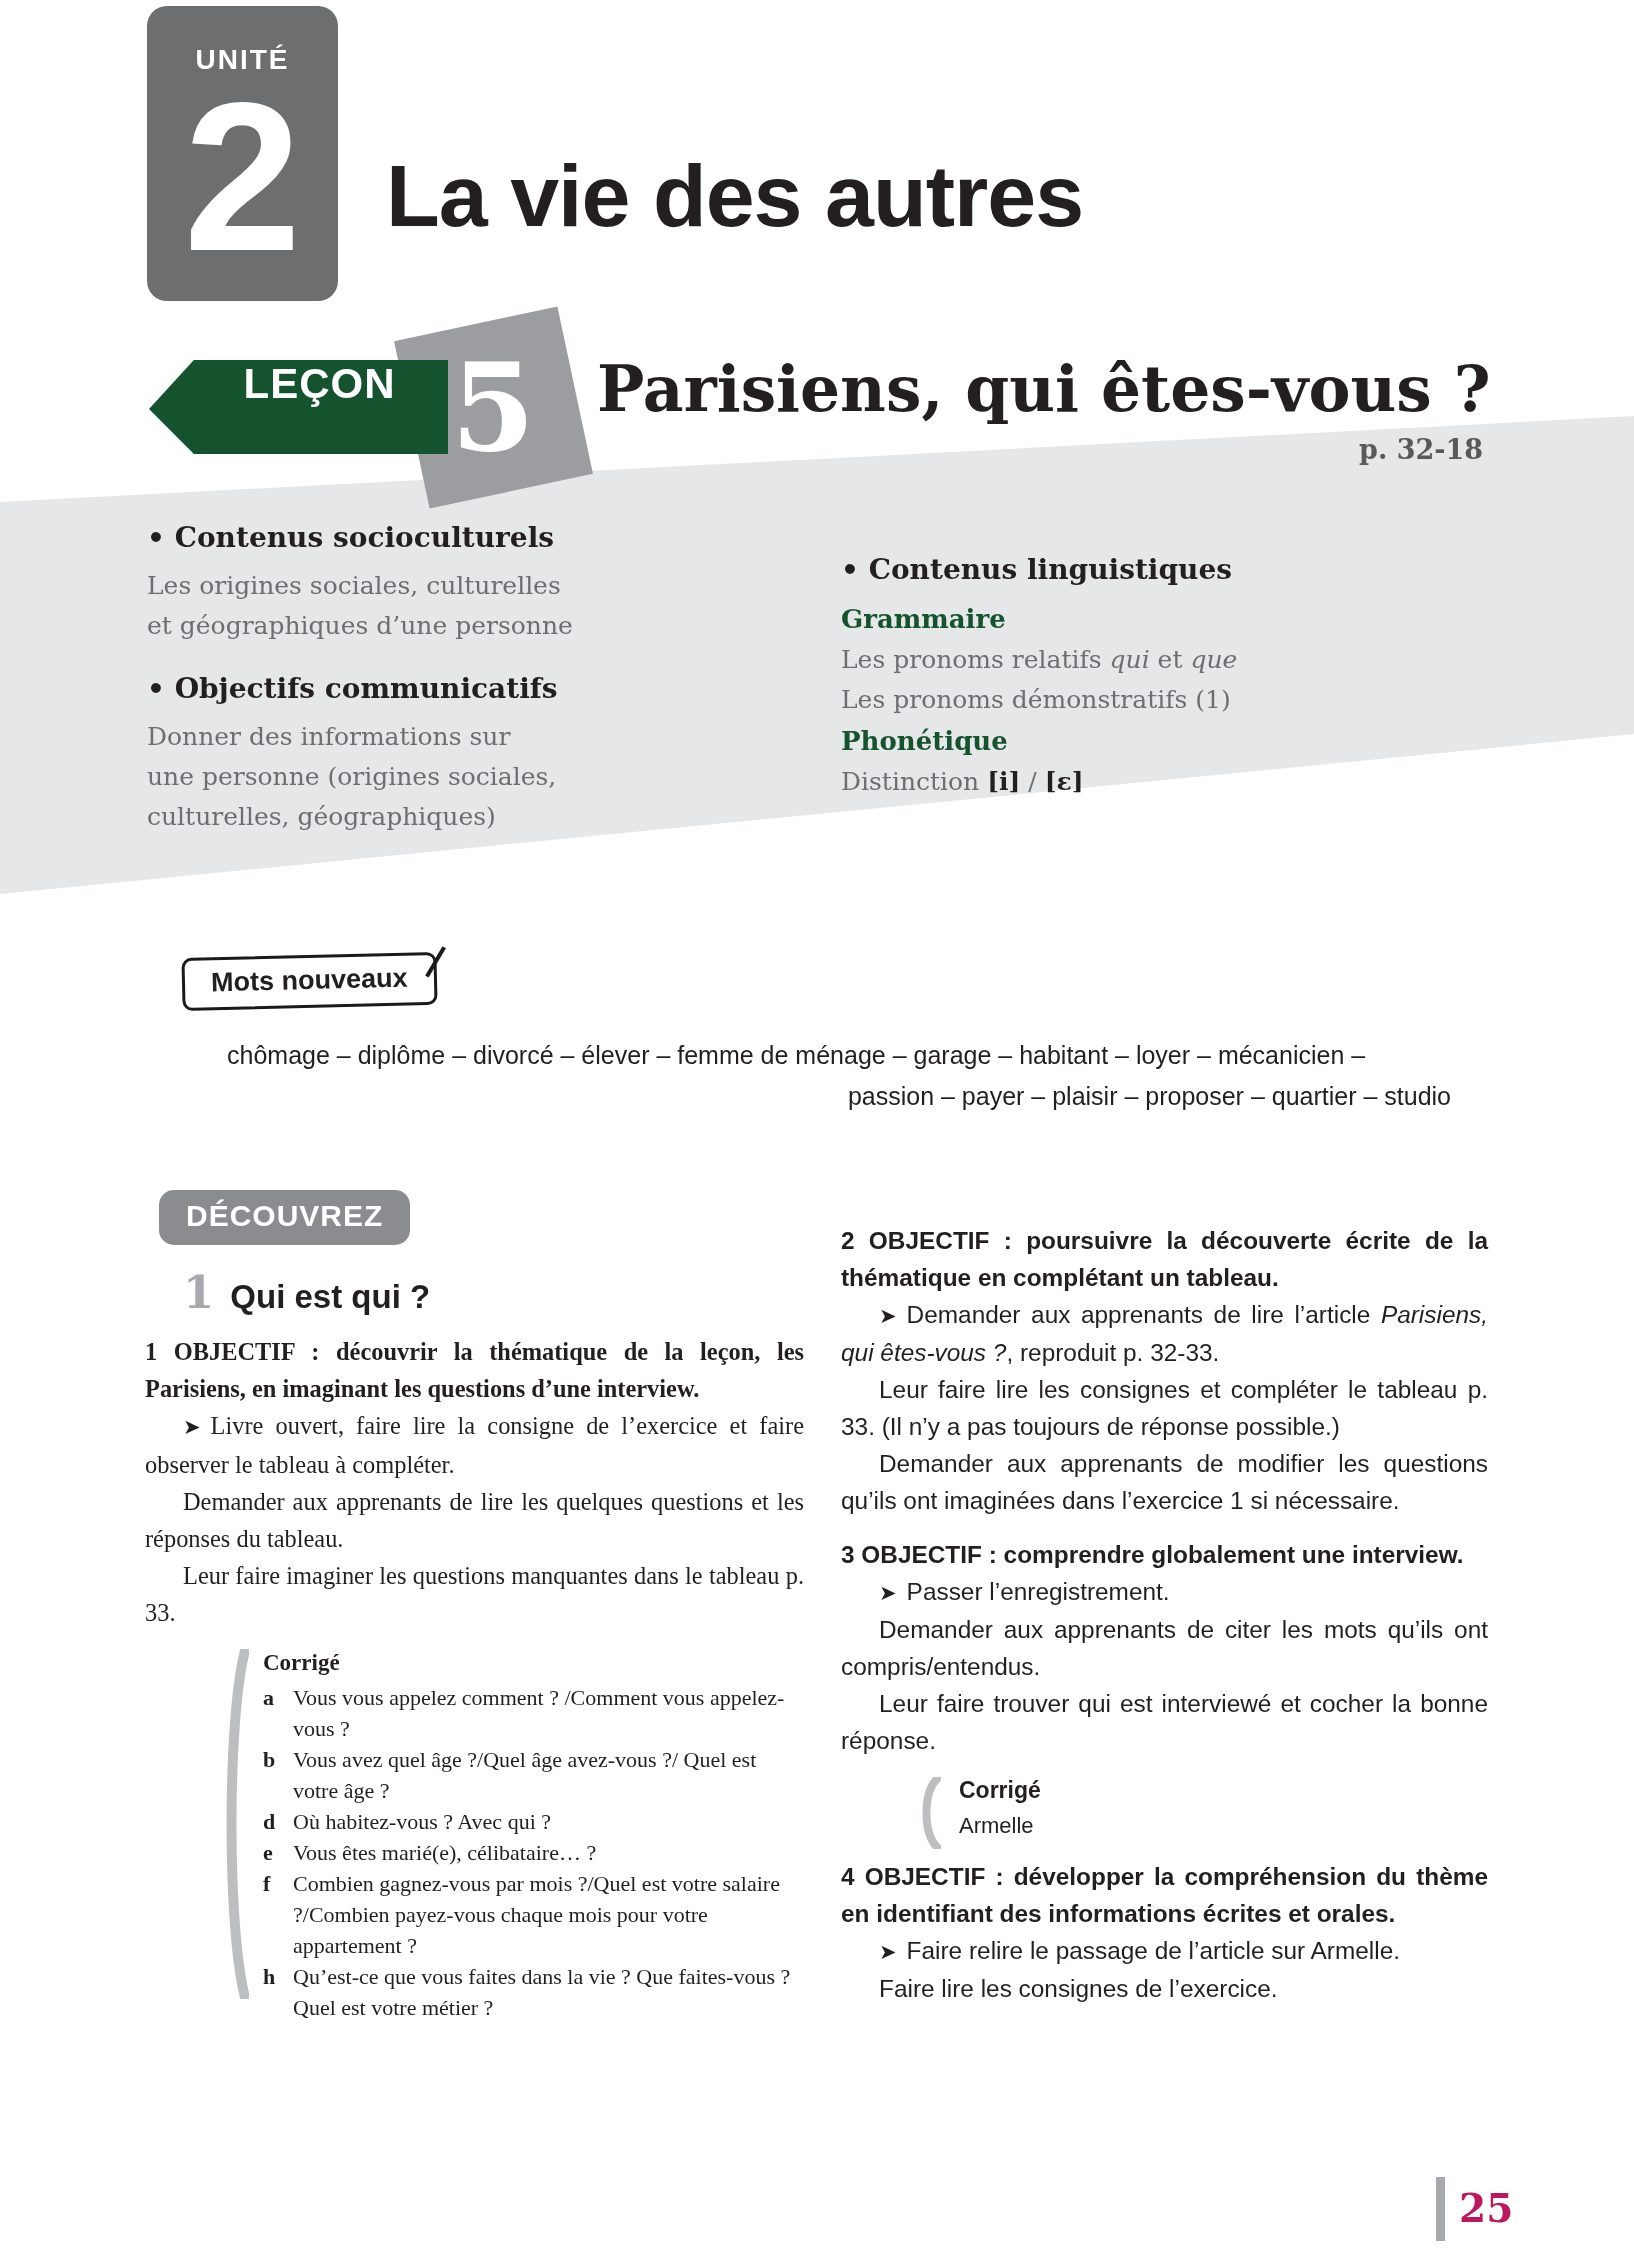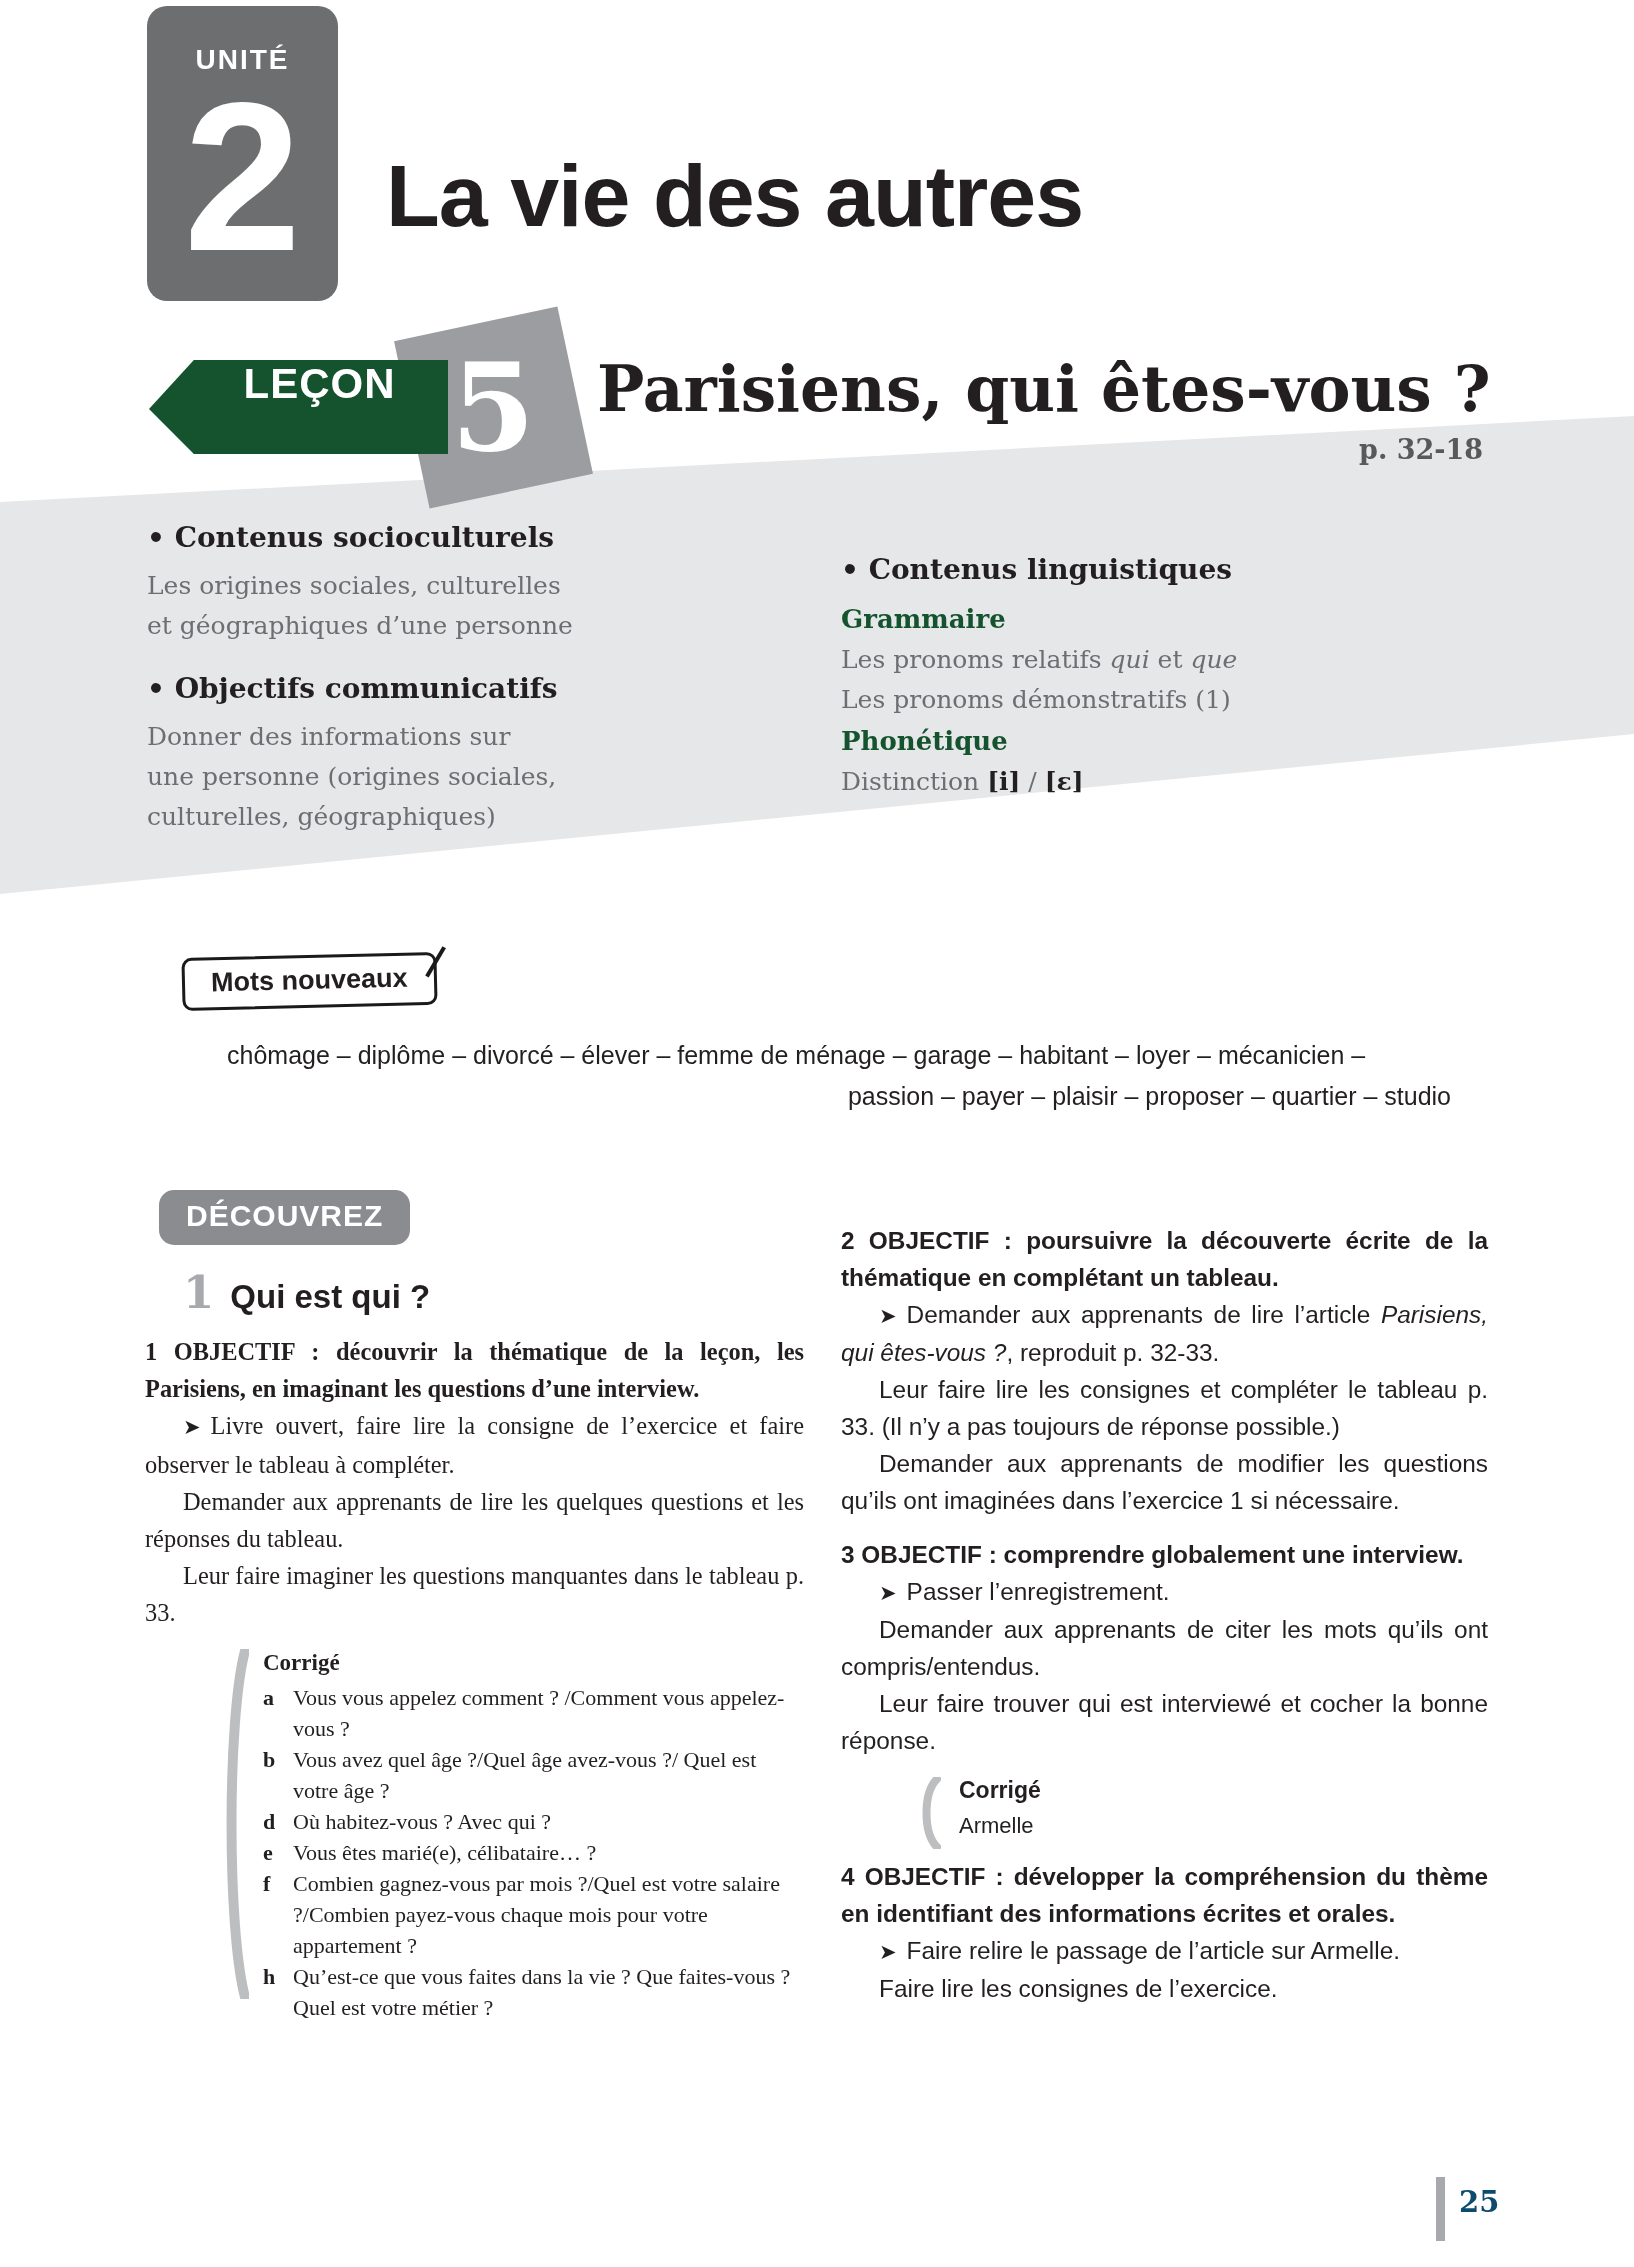--- a/index.html
+++ b/index.html
@@ -108,21 +108,21 @@
   .corrige-label { font-weight:bold; font-size:23px; line-height:31px; margin-bottom:4px; }
   .corrige-item { display:flex; font-size:22px; line-height:31px; text-align:left; }
   .corrige-letter { font-weight:bold; width:30px; flex:none; }
   .corrige-text { flex:1; }
   .corrige-answer { font-size:22px; line-height:31px; }
 
   
   .pagenum-bar { position:absolute; left:1436px; top:2177px; width:9px; height:64px; background:#a7a9ac; }
   .pagenum {
     position:absolute; left:1459px; top:2185px; font-family:"DejaVu Serif", serif;
-    font-weight:bold; font-size:29px; color:#0c4a6e;
+    font-weight:bold; font-size:39px; color:#be185d;
   }
 </style>
 </head>
 <body>
 
 <div class="page">
 
   <div class="band"></div>
 
   <div class="unit-box">

